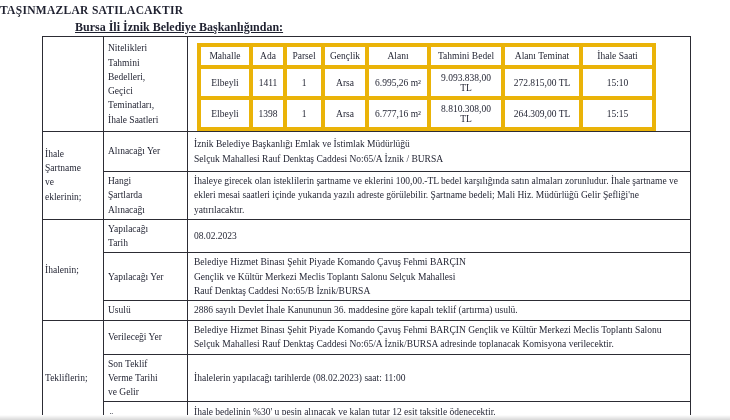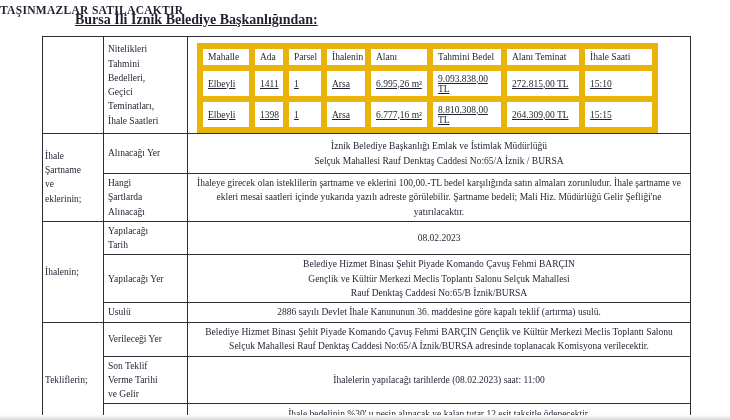--- a/index.html
+++ b/index.html
@@ -10,23 +10,23 @@
     position: relative;
   }
   .doc-title {
     font-weight: bold;
     font-size: 11.5px;
     letter-spacing: .3px;
     padding-top: 4px;
   }
   .issuer {
     position: absolute;
-    left: 75px; top: 12px;
+    left: 75px; top: 20px;
     font-weight: bold;
-    font-size: 14px;
+    font-size: 12px;
     text-decoration: underline;
   }
   table.outer {
     position: absolute;
     left: 42px; top: 36px;
     width: 648px;
     border-collapse: collapse;
     table-layout: fixed;
     font-size: 9.5px;
   }
@@ -36,36 +36,36 @@
     white-space: pre-line;
     line-height: 1.5;
     padding: 2px;
   }
   td.sub {
     white-space: pre-line;
     line-height: 1.5;
     padding: 2px 4px;
   }
   td.content {
-    text-align: center;
+    text-align: left;
     white-space: pre-line;
     line-height: 1.5;
     padding: 2px 6px;
   }
   td.content-host { padding: 0; vertical-align: top; }
   table.inner {
     border-collapse: collapse;
     table-layout: fixed;
     width: 455px;
     margin: 6px 0 0 9px;
     font-size: 9.5px;
   }
-  table.inner td { border: 6px solid #eab308; text-align: left; vertical-align: middle; padding: 2px 5px; }
+  table.inner td { border: 4px solid #eab308; text-align: center; vertical-align: middle; padding: 2px 5px; }
   table.inner tr.ihead td { height: 22px; }
-  table.inner tr.irow td { height: 31px; text-decoration: underline; }
+  table.inner tr.irow td { height: 31px; }
   .page-edge {
     position: absolute; left: 0; right: 0; bottom: 0; height: 5px;
     background: linear-gradient(#ffffff, #d7d7d7);
   }
 </style>
 </head>
 <body>
 
 <div class="doc-title">TAŞINMAZLAR SATILACAKTIR</div>
 <div class="issuer">Bursa İli İznik Belediye Başkanlığından:</div>
@@ -96,21 +96,21 @@
               <col style="width:62px">
               <col style="width:74px">
               <col style="width:78px">
               <col style="width:73px">
             </colgroup>
         <tbody>
               <tr class="ihead">
           <td>Mahalle</td>
           <td>Ada</td>
           <td>Parsel</td>
-          <td>İhalenin</td>
+          <td>Gençlik</td>
           <td>Alanı</td>
           <td>Tahmini Bedel</td>
           <td>Alanı Teminat</td>
           <td>İhale Saati</td>
         </tr>
         <tr class="irow">
           <td>Elbeyli</td>
           <td>1411</td>
           <td>1</td>
           <td>Arsa</td>

